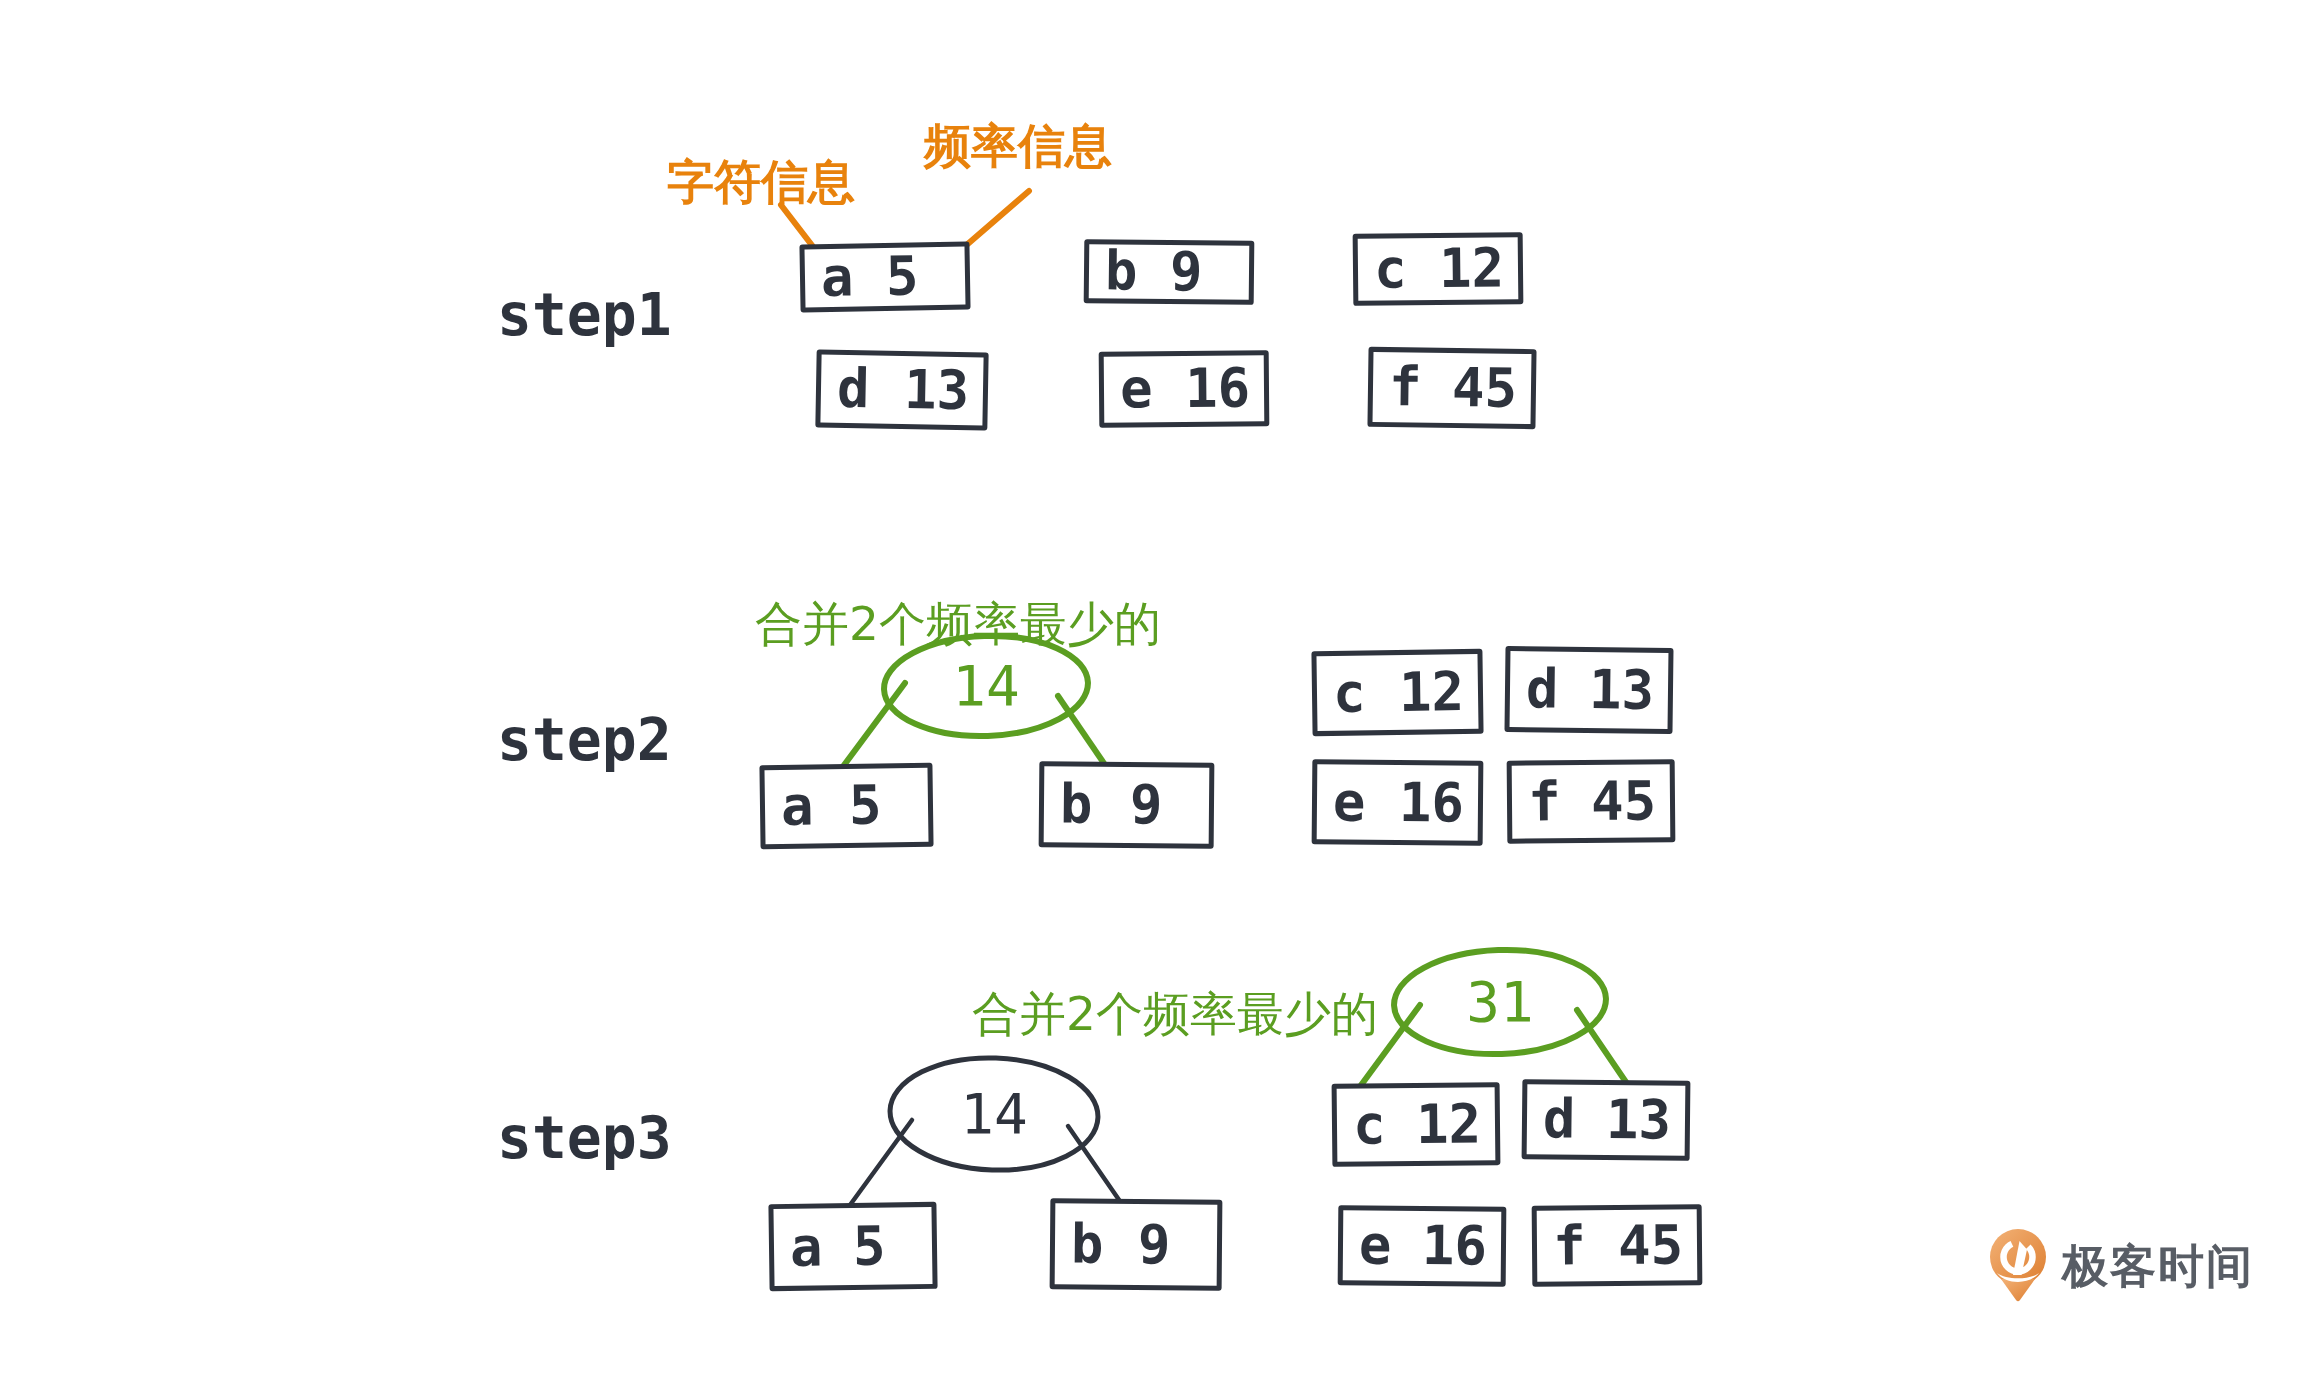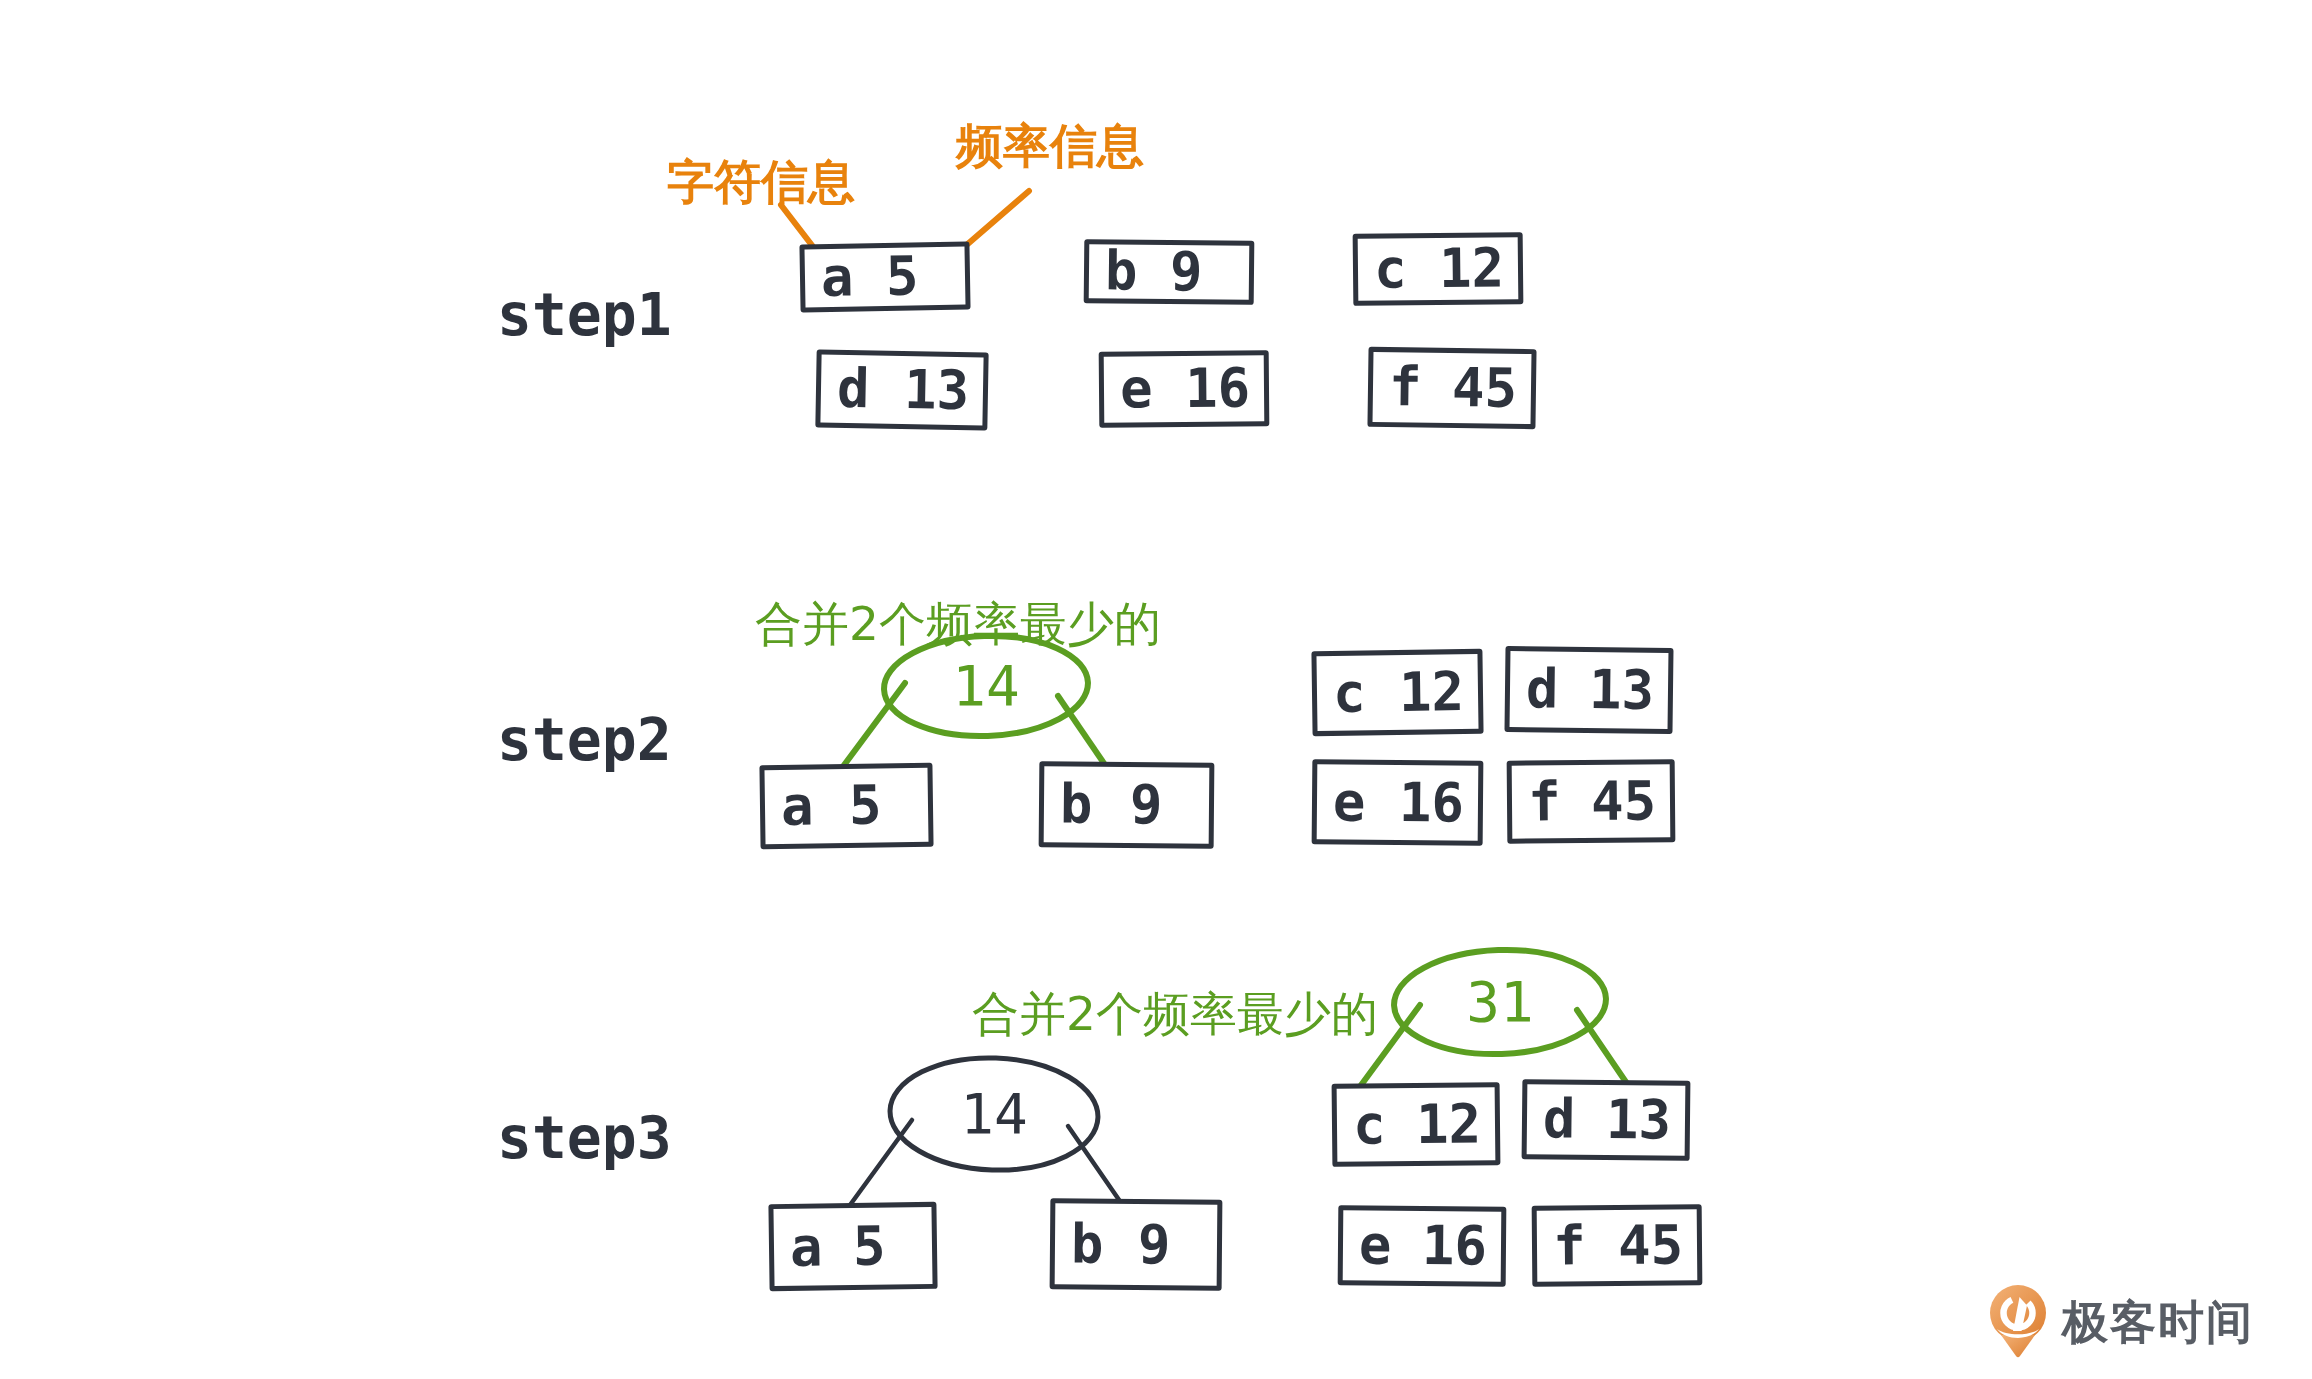--- a/index.html
+++ b/index.html
@@ -42,21 +42,21 @@
     font-size:47px;font-weight:bold;color:var(--orange);line-height:1.1;white-space:nowrap;
   }
   .node-value{
     position:absolute;z-index:3;transform:translate(-50%,-50%);
     font-size:56px;font-weight:normal;line-height:1;white-space:nowrap;
   }
   .node-value.green{color:var(--green);}
   .node-value.ink{color:var(--ink);}
 
   .logo{
-    position:absolute;z-index:3;left:1986px;top:1284px;
+    position:absolute;z-index:3;left:1986px;top:1228px;
     display:flex;align-items:center;gap:12px;
   }
   .logo-text{
     font-family:"DejaVu Sans","Liberation Sans",sans-serif;
     font-size:46px;font-weight:600;color:var(--logo-text);
     letter-spacing:2px;line-height:1;white-space:nowrap;
   }
 </style>
 </head>
 <body>
@@ -73,21 +73,21 @@
   <ellipse class="green-stroke" stroke-width="6" cx="1500" cy="1002" rx="106" ry="52" transform="rotate(-2 1500 1002)"></ellipse>
   <path class="green-stroke" stroke-width="6" d="M1420,1005 L1356,1092"></path>
   <path class="green-stroke" stroke-width="6" d="M1577,1010 L1630,1088"></path>
 
   <ellipse class="ink-stroke" stroke-width="5" cx="994" cy="1114" rx="104" ry="56" transform="rotate(2 994 1114)"></ellipse>
   <path class="ink-stroke" stroke-width="4.5" d="M912,1120 L842,1216"></path>
   <path class="ink-stroke" stroke-width="4.5" d="M1068,1126 L1126,1210"></path>
 </svg>
 
 <div class="pointer-label" style="left:667px;margin-top:36px;">字符信息</div>
-<div class="pointer-label" style="left:956px;">频率信息</div>
+<div class="pointer-label" style="left:924px;">频率信息</div>
 
 <div class="step-label" style="top:285px;">step1</div>
 <div class="step-label" style="top:662px;margin-top:48px;">step2</div>
 <div class="step-label" style="top:1108px;">step3</div>
 
 <div class="hint" style="left:755px;top:570px;">合并2个频率最少的</div>
 <div class="hint" style="left:972px;top:960px;">合并2个频率最少的</div>
 
 <div class="box" style="left:800px;top:243px;width:170px;height:68px;transform:rotate(-1deg);">
   <span class="char">a</span>

